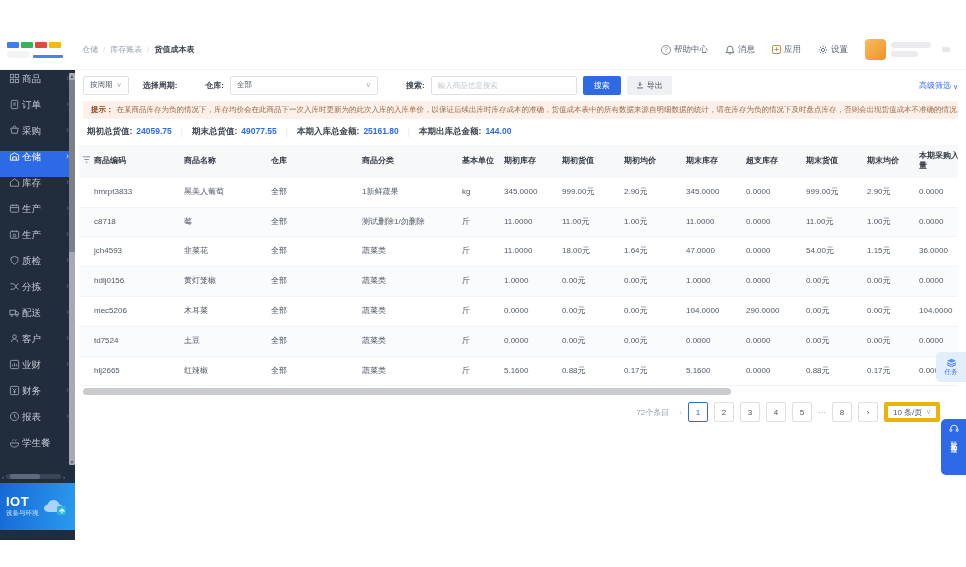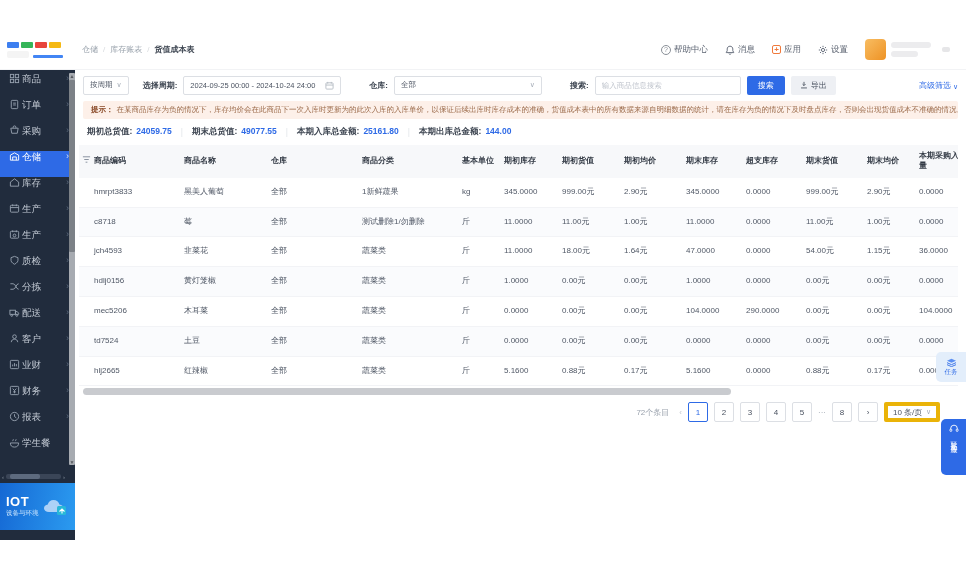--- a/index.html
+++ b/index.html
@@ -311,27 +311,20 @@
     </aside>
 
     <main class="main">
 
       <div class="filter-row">
         <div class="sel">
           <span>按周期</span>
             <span class="cv">∨</span>
         </div>
         <span class="lbl" style="margin-left:8px">选择周期:</span>
-        <div class="inp date-inp">
-          <span>2024-09-25 00:00 - 2024-10-24 24:00</span>
-          <svg width="9" height="9" viewBox="0 0 10 10" style="stroke:#b6bcc4;fill:none;stroke-width:1">
-              <rect x="1" y="2" width="8" height="7" rx="1"></rect>
-              <path d="M3 1v2M7 1v2M1 4.5h8"></path>
-            </svg>
-        </div>
         <span class="lbl ml">仓库:</span>
         <div class="sel wh-sel">
           <span>全部</span>
             <span class="cv">∨</span>
         </div>
         <span class="lbl ml">搜索:</span>
         <input class="search" placeholder="输入商品信息搜索" style="">
         <button class="btn-primary">搜索</button>
         <button class="btn-plain">
           <svg width="8" height="8" viewBox="0 0 9 9" style="stroke:#4a5260;fill:none;stroke-width:1">

